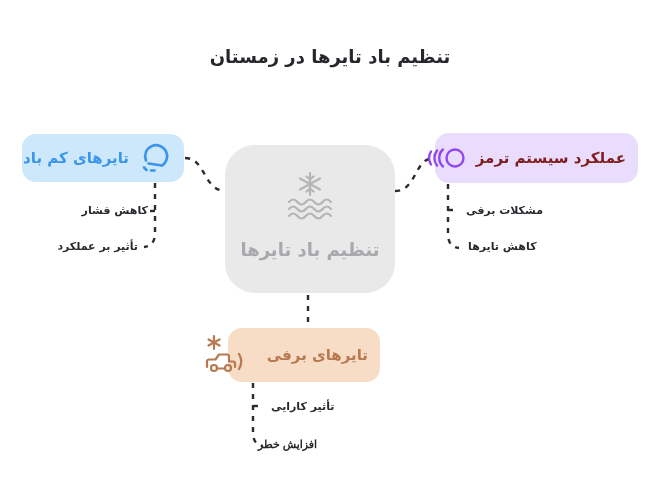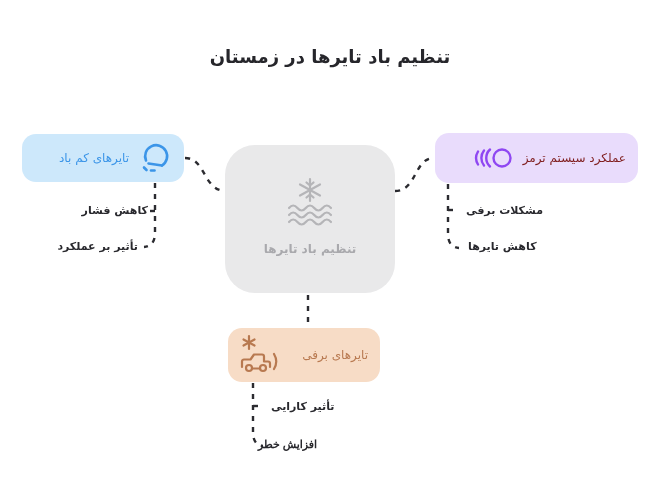--- a/index.html
+++ b/index.html
@@ -9,26 +9,26 @@
   .title{position:absolute;left:0;right:0;top:46px;margin:0;text-align:center;
          font-size:18px;font-weight:800;color:#26262b;direction:rtl;}
 
   .connectors{position:absolute;left:0;top:0;width:660px;height:504px;pointer-events:none;}
 
   .node{position:absolute;display:flex;align-items:center;box-sizing:border-box;}
 
   
   .node-center{left:225px;top:145px;width:170px;height:148px;background:#e9e9ea;
                border-radius:30px;flex-direction:column;justify-content:center;gap:9px;}
-  .node-center .label{direction:rtl;text-align:center;font-size:12px;font-weight:700;
+  .node-center .label{direction:rtl;text-align:center;font-size:18px;font-weight:700;
                       color:#a9a9ad;line-height:1.95;}
 
   
   .node-branch{height:50px;border-radius:14px;direction:rtl;padding:0 12px;gap:9px;}
-  .node-branch .label{font-size:12px;font-weight:400;white-space:nowrap;}
+  .node-branch .label{font-size:15px;font-weight:700;white-space:nowrap;}
 
   .node-blue{left:22px;top:134px;width:162px;height:48px;background:#cde8fb;}
   .node-blue .label{color:#3b95e8;}
 
   .node-purple{left:435px;top:133px;width:203px;background:#e9dcfc;}
   .node-purple .label{color:#7f1d1d;}
 
   .node-orange{left:228px;top:328px;width:152px;height:54px;background:#f7dcc6;gap:24px;}
   .node-orange .label{color:#b87950;}
 

